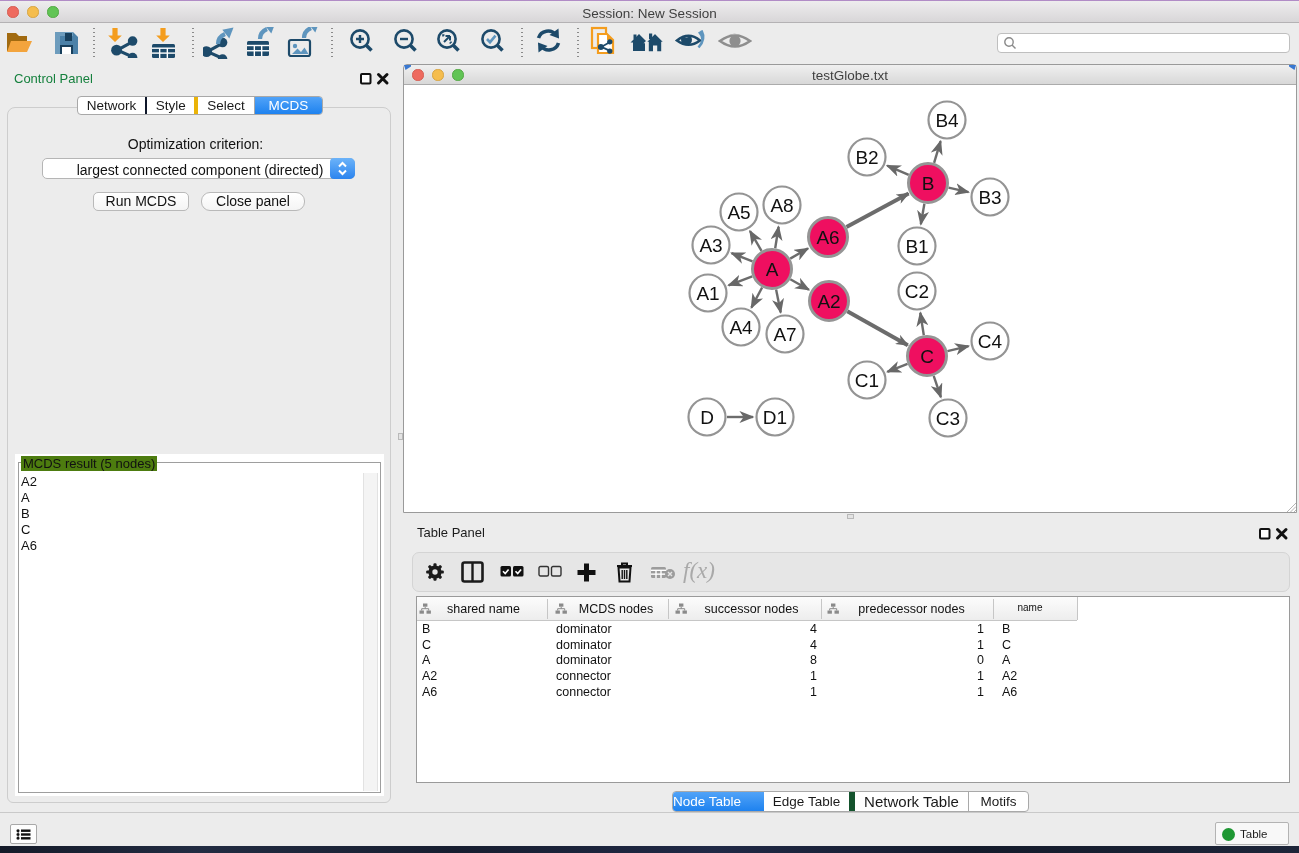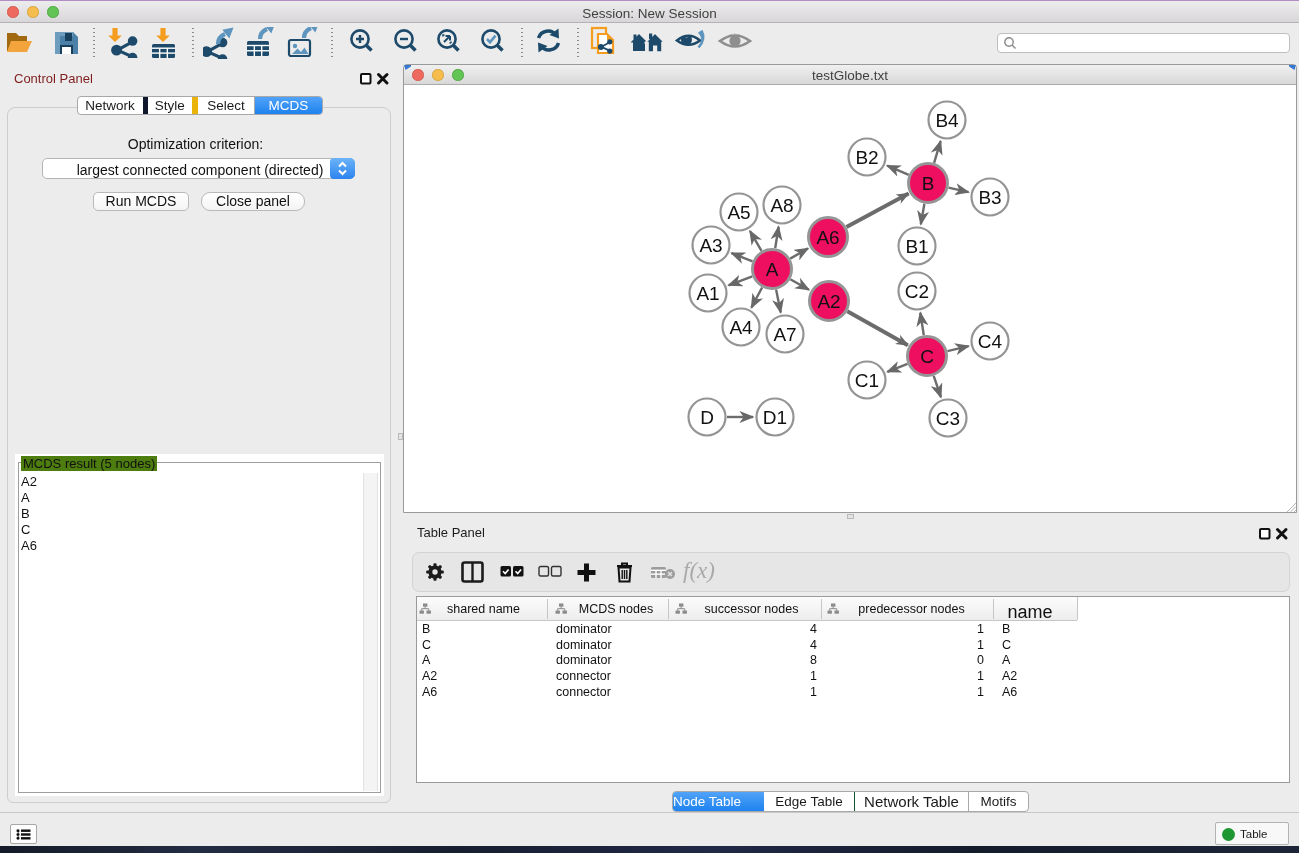--- a/index.html
+++ b/index.html
@@ -136,31 +136,31 @@
 <div class="abs" style="left:331px;top:28px;height:31px;width:1.5px;background:repeating-linear-gradient(#8a8a8a 0 1.5px,transparent 1.5px 4px)"></div>
 <div class="abs" style="left:521px;top:28px;height:31px;width:1.5px;background:repeating-linear-gradient(#8a8a8a 0 1.5px,transparent 1.5px 4px)"></div>
 <div class="abs" style="left:577px;top:28px;height:31px;width:1.5px;background:repeating-linear-gradient(#8a8a8a 0 1.5px,transparent 1.5px 4px)"></div>
 
 <div class="abs" style="left:997px;top:33px;width:293px;height:20px;background:#fff;border:1px solid #bfbfbf;border-radius:4px"></div>
 <svg class="abs" style="left:1003px;top:36px" width="14" height="14" viewBox="0 0 14 14">
     <circle cx="6" cy="6" r="4.2" fill="none" stroke="#8a8a8a" stroke-width="1.4"></circle>
     <line x1="9" y1="9" x2="12.5" y2="12.5" stroke="#8a8a8a" stroke-width="1.4"></line>
   </svg>
 
-<div class="abs" style="left:14px;top:71px;font-size:13px;color:#7f1d1d">Control Panel</div>
+<div class="abs" style="left:14px;top:71px;font-size:13px;color:#15803d">Control Panel</div>
 <svg style="position:absolute;left:358.5px;top:71.5px" width="32" height="14" viewBox="0 0 32 14">
     <rect x="2" y="2" width="9.5" height="9.5" rx="1" fill="#fff" stroke="#111" stroke-width="2"></rect>
     <path d="M19.5,2.5 l8.5,8.5 M28,2.5 l-8.5,8.5" stroke="#111" stroke-width="3" stroke-linecap="round"></path>
   </svg>
 
 <div class="abs" style="left:7px;top:107px;width:384px;height:696px;background:#ececec;border:1px solid #cdcdcd;border-radius:8px 8px 6px 6px"></div>
 
 <div class="abs" style="left:76.5px;top:95.5px;width:246px;height:19px;background:#fff;border:1px solid #a8a8a8;border-radius:4px;overflow:hidden;display:flex">
-  <div style="width:73.5px;border-right:5px solid #0f172a;text-align:center;font-size:13.5px;color:#1a1a1a;line-height:17.5px">Network</div>
-  <div style="width:53px;border-right:6px solid #eab308;text-align:center;font-size:13.5px;color:#1a1a1a;line-height:17.5px">Style</div>
+  <div style="width:73.5px;border-right:2px solid #0f172a;text-align:center;font-size:13.5px;color:#1a1a1a;line-height:17.5px">Network</div>
+  <div style="width:53px;border-right:4px solid #eab308;text-align:center;font-size:13.5px;color:#1a1a1a;line-height:17.5px">Style</div>
   <div style="width:60px;border-right:1px solid #a8a8a8;text-align:center;font-size:13.5px;color:#1a1a1a;line-height:17.5px">Select</div>
   <div style="width:70px;background:linear-gradient(#51a3f8,#1e82ef);color:#fff;text-align:center;font-size:13.5px;line-height:17.5px">MCDS</div>
 </div>
 <div class="abs" style="left:0;top:136px;width:391px;text-align:center;font-size:14px;color:#111">Optimization criterion:</div>
 
 <div class="abs" style="left:42px;top:158px;width:313px;height:21px;background:#fff;border:1px solid #b5b5b5;border-radius:5px"></div>
 <div class="abs" style="left:330px;top:158px;width:25px;height:21px;background:linear-gradient(#6cb3f9,#2b84ee);border-radius:4px 5px 5px 4px"></div>
 <svg class="abs" style="left:335px;top:161px" width="15" height="15" viewBox="0 0 15 15">
     <path d="M4,5.5 L7.5,2 L11,5.5 M4,9.5 L7.5,13 L11,9.5" stroke="#fff" stroke-width="2" fill="none"></path>
   </svg>
@@ -351,30 +351,30 @@
       <rect x="4" y="0.5" width="4.4" height="3.2"></rect>
       <rect x="0.5" y="7.5" width="4.4" height="3.2"></rect>
       <rect x="7.5" y="7.5" width="4.4" height="3.2"></rect>
       <path d="M6.2,3.7 v2 M2.7,7.5 v-1.8 h7 v1.8" stroke="#8a8a8a" stroke-width="1" fill="none"></path>
     </g>
   </svg>
 <div class="abs" style="left:430px;top:602px;width:107px;text-align:center;font-size:12.5px;color:#111">shared name</div>
 <div class="abs" style="left:568px;top:602px;width:96px;text-align:center;font-size:12.5px;color:#111">MCDS nodes</div>
 <div class="abs" style="left:687px;top:602px;width:129px;text-align:center;font-size:12.5px;color:#111">successor nodes</div>
 <div class="abs" style="left:837px;top:602px;width:149px;text-align:center;font-size:12.5px;color:#111">predecessor nodes</div>
-<div class="abs" style="left:988px;top:602px;width:84px;text-align:center;font-size:18px;color:#111">name</div>
+<div class="abs" style="left:988px;top:602px;width:84px;text-align:center;font-size:10px;color:#111">name</div>
 <div class="abs" style="left:422px;top:622px;font-size:12.5px;color:#111;line-height:15.7px">B<br>C<br>A<br>A2<br>A6</div>
 <div class="abs" style="left:556px;top:622px;font-size:12.5px;color:#111;line-height:15.7px">dominator<br>dominator<br>dominator<br>connector<br>connector</div>
 <div class="abs" style="left:700px;top:622px;width:117px;text-align:right;font-size:12.5px;color:#111;line-height:15.7px">4<br>4<br>8<br>1<br>1</div>
 <div class="abs" style="left:860px;top:622px;width:124px;text-align:right;font-size:12.5px;color:#111;line-height:15.7px">1<br>1<br>0<br>1<br>1</div>
 <div class="abs" style="left:1002px;top:622px;font-size:12.5px;color:#111;line-height:15.7px">B<br>C<br>A<br>A2<br>A6</div>
 
 <div class="abs" style="left:672px;top:791px;width:357px;height:21px;background:#fff;border:1px solid #a9a9a9;border-radius:4px;overflow:hidden;display:flex">
   <div style="width:91px;background:linear-gradient(#51a3f8,#1e82ef);color:#fff;text-align:left;font-size:13.5px;line-height:19.5px">Node Table</div>
-  <div style="width:91px;border-right:1px solid #14532d;text-align:center;font-size:13.5px;color:#1a1a1a;line-height:19.5px">Edge Table</div>
+  <div style="width:91px;border-right:6px solid #14532d;text-align:center;font-size:13.5px;color:#1a1a1a;line-height:19.5px">Edge Table</div>
   <div style="width:114px;border-right:1px solid #a9a9a9;text-align:center;font-size:15px;color:#1a1a1a;line-height:19.5px">Network Table</div>
   <div style="width:59px;text-align:center;font-size:13.5px;color:#1a1a1a;line-height:19.5px">Motifs</div>
 </div>
 
 <div class="abs" style="left:0;top:812px;width:1299px;height:1px;background:#c9c9c9"></div>
 <div class="abs" style="left:9.5px;top:824px;width:27.5px;height:20px;background:#fdfdfd;border:1px solid #a8a8a8;border-radius:2px"></div>
 <svg class="abs" style="left:16px;top:828.5px" width="15" height="11" viewBox="0 0 15 11">
     <g fill="#111">
       <rect x="0.5" y="0.5" width="3" height="2.4" rx="1"></rect>
       <rect x="0.5" y="4.3" width="3" height="2.4" rx="1"></rect>

